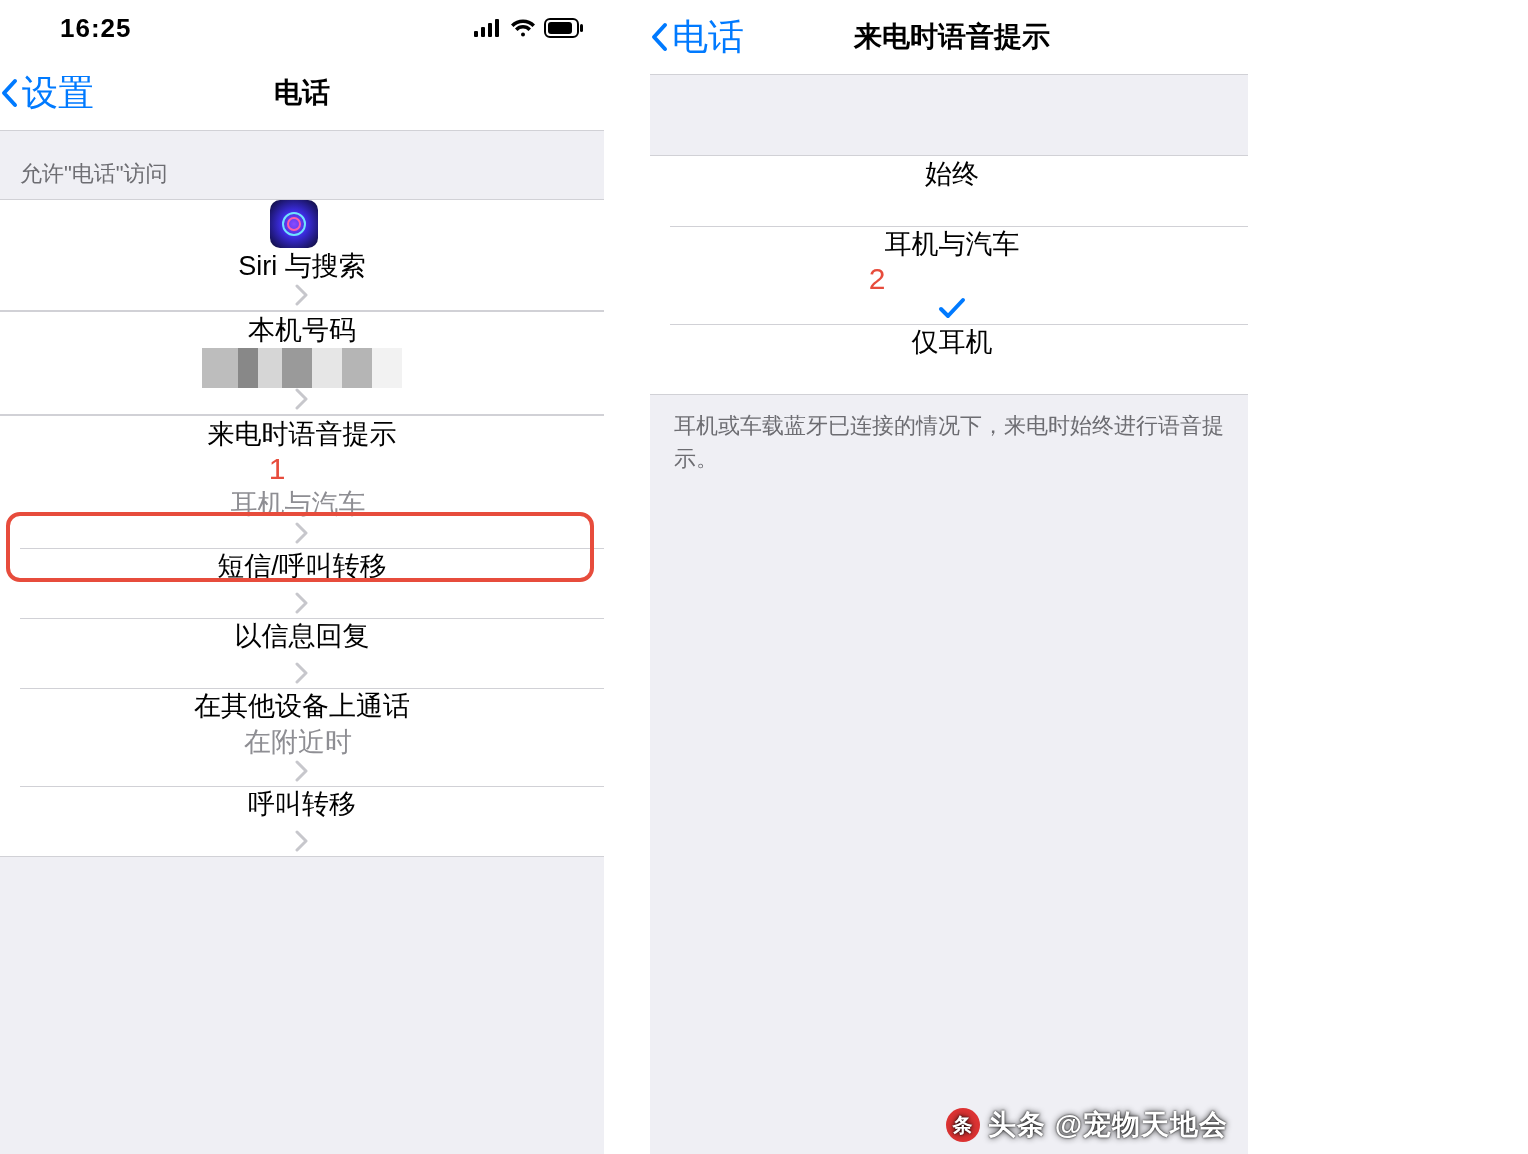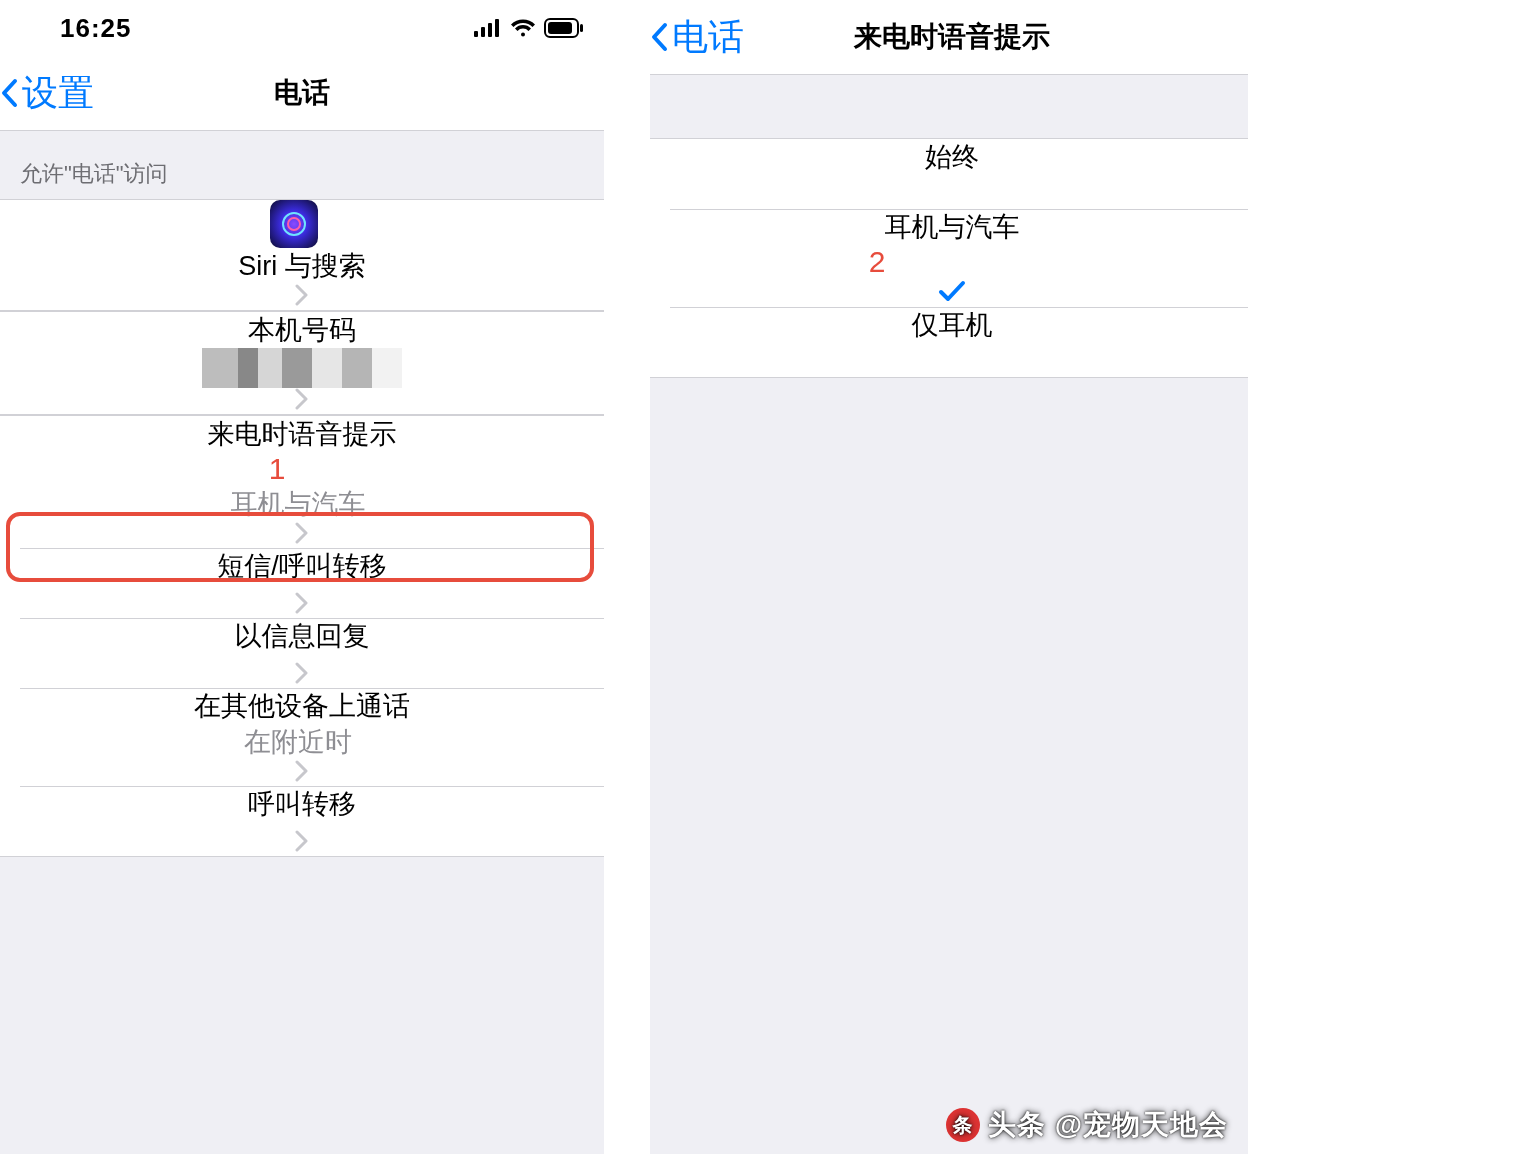--- a/index.html
+++ b/index.html
@@ -160,39 +160,40 @@
         <svg width="20" height="30" viewBox="0 0 20 30">
             <polyline points="15,3 4,15 15,27" fill="none" stroke="#007aff" stroke-width="4" stroke-linecap="round" stroke-linejoin="round"></polyline>
           </svg>
         <span>电话</span>
       </div>
       <div class="nav-title">来电时语音提示</div>
     </div>
 
     <div class="spacer-top"></div>
 
-    <div class="group" style="margin-top:23px;">
+    <div class="group" style="margin-top:40px;">
       <div class="cells">
         <div class="cell">
           <span class="cell-label">始终</span>
           <span class="cell-spacer"></span>
         </div>
         <div class="cell">
           <span class="cell-label">耳机与汽车</span>
           <span class="cell-spacer"></span>
           <span class="annot" style="position:static;margin-right:150px;">2</span>
           <span class="cell-check"><svg width="28" height="24" viewBox="0 0 28 24">
                 <polyline points="3,13 10,20 25,4" fill="none" stroke="#007aff" stroke-width="4" stroke-linecap="round" stroke-linejoin="round"></polyline>
               </svg></span>
         </div>
         <div class="cell">
           <span class="cell-label">仅耳机</span>
           <span class="cell-spacer"></span>
         </div>
       </div>
+      <div class="group-footer">耳机或车载蓝牙已连接的情况下，来电时始终进行语音提示。</div>
     </div>
   </div>
 
   <div class="watermark">
     <span class="wm-icon">条</span>
     <span>头条 @宠物天地会</span>
   </div>
 
 </div>
 

